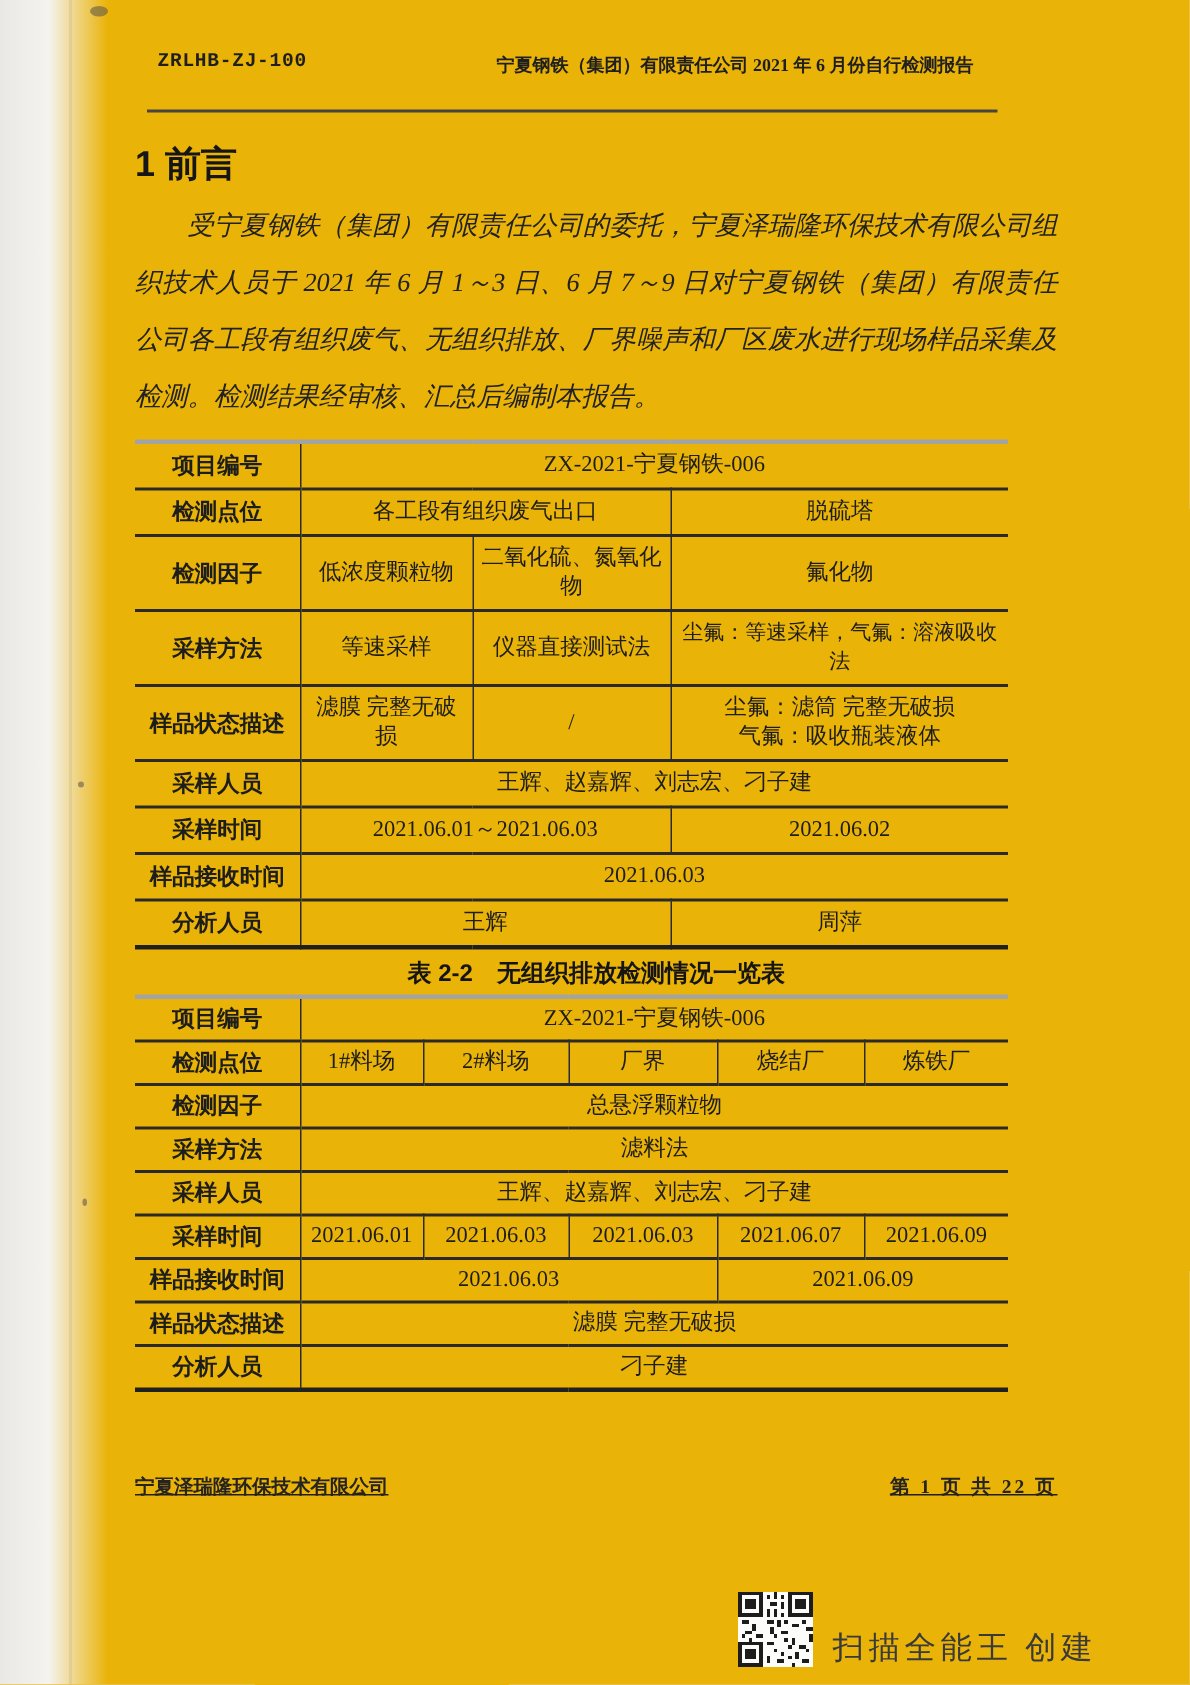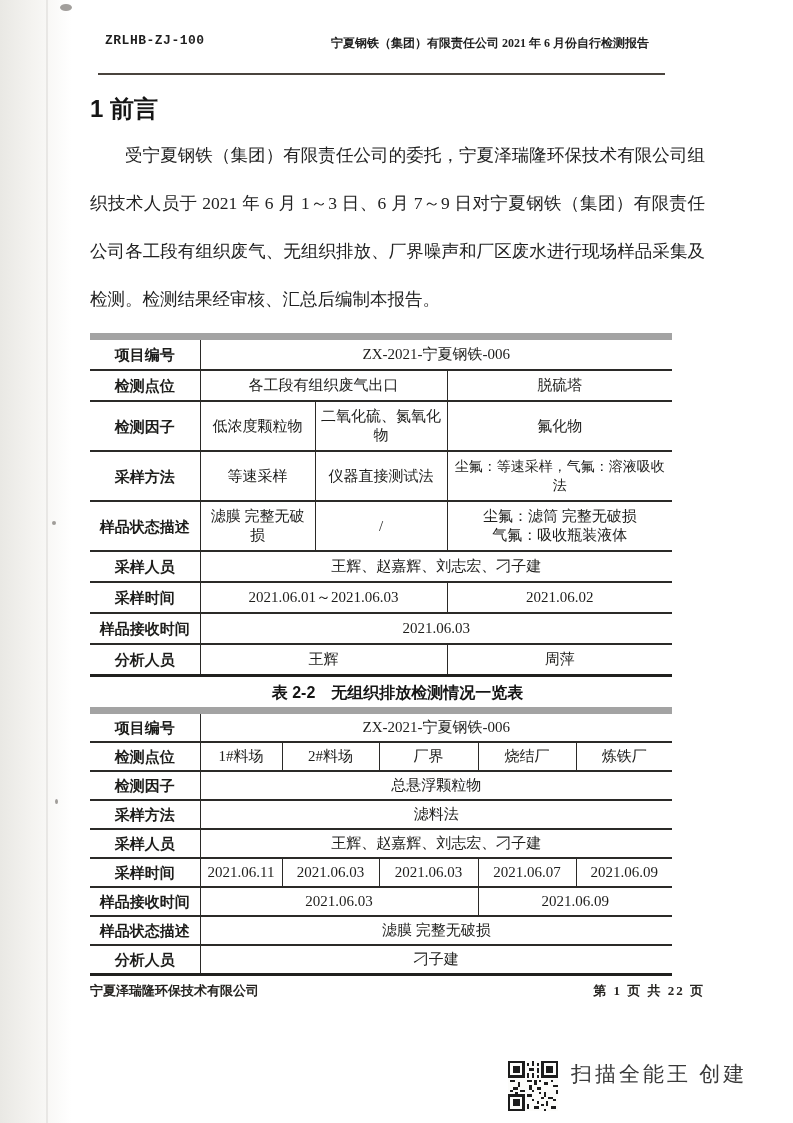--- a/index.html
+++ b/index.html
@@ -1,19 +1,19 @@
 <!DOCTYPE html>
 <html><head>
 <meta charset="utf-8">
 <style>
   html,body{margin:0;padding:0;}
   body{background:#e8e8e6;font-family:"Liberation Serif","DejaVu Serif",serif;}
   .page{
     position:relative;width:793px;height:1123px;margin:0 auto;
-    background:#ffffff;color:#1f1f1f;overflow:hidden;
+    background:#eab308;color:#1f1f1f;overflow:hidden;
   }
   
   .page::before{
     content:"";position:absolute;left:0;top:0;width:72px;height:100%;
     background:linear-gradient(to right,#e9e8e4 0%,#f4f3f0 45%,rgba(252,252,250,0) 100%);
     pointer-events:none;
   }
   .page::after{
     content:"";position:absolute;left:46px;top:0;width:2px;height:100%;
     background:rgba(120,115,108,.12);pointer-events:none;
@@ -22,40 +22,40 @@
   .hdr{position:relative;padding-top:33px;height:30px;}
   .doc-code{position:absolute;left:105px;top:33px;font-family:"Liberation Mono","DejaVu Sans Mono",monospace;
     font-size:13px;font-weight:bold;letter-spacing:.5px;}
   .doc-title{position:absolute;left:300px;top:35px;width:380px;text-align:center;
     font-size:12px;font-weight:bold;}
   .hdr-rule{margin:10px 0 0 98px;width:567px;border-bottom:2px solid #4a443e;}
 
   .content{margin:0 88px 0 90px;}
   h1.sec{font-family:"Liberation Sans","DejaVu Sans",sans-serif;font-size:24px;
     font-weight:bold;margin:18px 0 6px 0;color:#161616;}
-  p.body-par{font-size:17.5px;line-height:48px;margin:6px 0 10px 0;text-align:justify;
-    text-indent:2em;color:#222;}
+  p.body-par{font-size:17.5px;line-height:38px;margin:6px 0 10px 0;text-align:justify;
+    text-indent:2em;color:#222;font-style:italic;}
 
   .tbl-caption{font-family:"Liberation Sans","DejaVu Sans",sans-serif;font-size:16px;
     font-weight:bold;text-align:center;margin:10px 0 3px 0;color:#151515;}
   table.rep{border-collapse:collapse;width:582px;table-layout:fixed;
-    border-top:7px solid #a3a3a3;border-bottom:3px solid #20201e;}
+    border-top:3px solid #a3a3a3;border-bottom:3px solid #20201e;}
   table.rep td{border:1.5px solid #2b2a28;border-top-width:2px;border-bottom-width:2px;
     text-align:center;vertical-align:middle;font-size:15px;padding:5px 3px;line-height:19px;color:#1d1d1b;}
   table.rep tr td:first-child{border-left:none;}
   table.rep tr td:last-child{border-right:none;}
   td.lbl{font-family:"Liberation Sans","DejaVu Sans",sans-serif;font-weight:bold;color:#141414;}
   table.t2 td{padding:4px 2px;}
   .two-line span{display:block;}
 
-  .footer{position:absolute;left:90px;right:88px;top:982px;display:flex;justify-content:space-between;}
+  .footer{position:absolute;left:90px;right:88px;top:982px;display:flex;justify-content:space-between;text-decoration:underline;}
   .footer .company{font-family:"Liberation Sans","DejaVu Sans",sans-serif;font-size:13px;font-weight:bold;color:#262421;}
   .footer .pageno{font-size:13px;font-weight:bold;color:#262421;letter-spacing:2px;}
 
-  .watermark{position:absolute;left:508px;top:1060px;display:flex;align-items:flex-start;}
+  .watermark{position:absolute;left:492px;top:1060px;display:flex;align-items:flex-end;}
   .qr{width:50px;height:52px;flex:0 0 auto;}
   .wm-text{margin-left:13px;font-size:21px;color:#3a3a3a;letter-spacing:3px;
     font-family:"Liberation Serif","DejaVu Serif",serif;}
 
   .speck{position:absolute;background:#55504a;border-radius:50%;opacity:.55;}
 </style>
 </head>
 <body>
 
 <div class="page">
@@ -161,21 +161,21 @@
       <tr>
         <td class="lbl">采样方法</td>
         <td colspan="5">滤料法</td>
       </tr>
       <tr>
         <td class="lbl">采样人员</td>
         <td colspan="5">王辉、赵嘉辉、刘志宏、刁子建</td>
       </tr>
       <tr>
         <td class="lbl">采样时间</td>
-        <td>2021.06.11</td>
+        <td>2021.06.01</td>
         <td>2021.06.03</td>
         <td>2021.06.03</td>
         <td>2021.06.07</td>
         <td>2021.06.09</td>
       </tr>
       <tr>
         <td class="lbl">样品接收时间</td>
         <td colspan="3">2021.06.03</td>
         <td colspan="2">2021.06.09</td>
       </tr>

